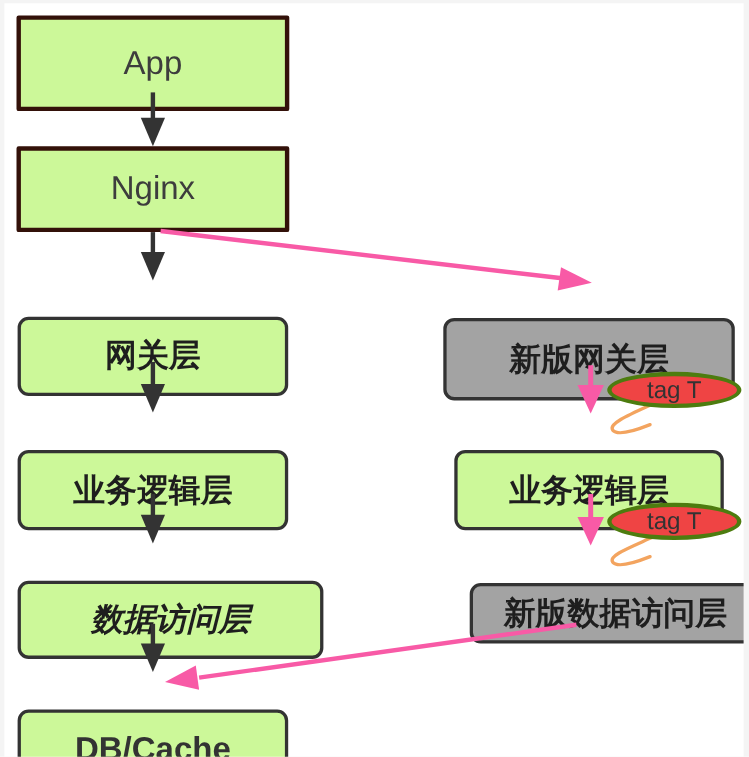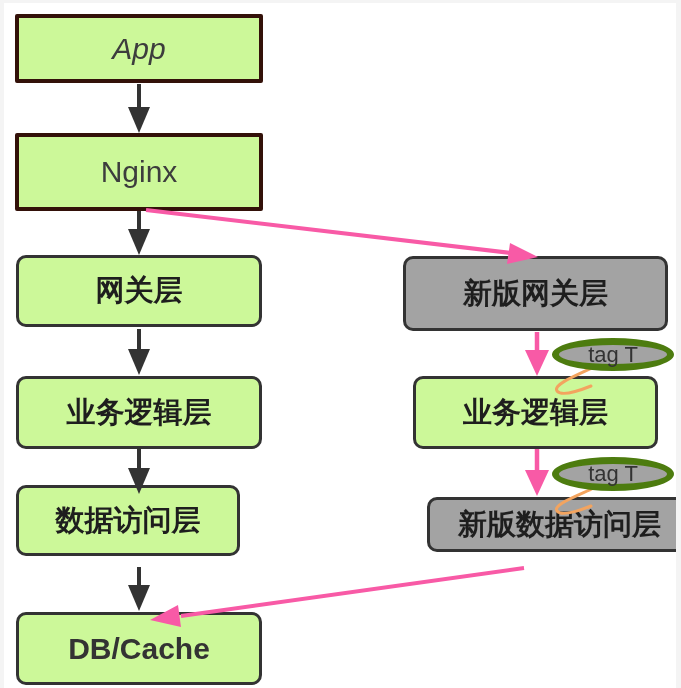--- a/index.html
+++ b/index.html
@@ -21,55 +21,55 @@
     position:absolute;box-sizing:border-box;
     display:flex;align-items:center;justify-content:center;
     z-index:2;text-align:center;
   }
   .sq{
     border:4px solid #331109;background:#ccf899;
     font-size:30px;color:#3d3d3d;border-radius:2px;
   }
   .rd{
     border:3.5px solid #333333;border-radius:10px;background:#ccf899;
-    font-weight:bold;font-size:29px;color:#1e1e1e;
+    font-weight:bold;font-size:29px;color:#1e1e1e;margin-top:33px;
   }
   .semibold{font-weight:600;font-size:30px;color:#333333;}
   .orange{background:#a3a3a3;}
 
   .callout{
     position:absolute;box-sizing:border-box;
-    border:7px solid #4d7c0f;border-radius:50%;background:#a3a3a3;
+    border:4px solid #4d7c0f;border-radius:50%;background:#ef4444;
     display:flex;align-items:center;justify-content:center;
     font-size:22px;color:#333333;z-index:6;
   }
   svg.overlay{position:absolute;left:0;top:0;z-index:5;pointer-events:none;}
 </style>
 </head>
 <body>
 
 <div class="canvas">
 
-  <div class="box sq" style="left:15px;top:14px;width:248px;height:69px;font-style:italic;">
+  <div class="box sq" style="left:15px;top:14px;width:248px;height:87px;">
     <span>App</span>
   </div>
 
   <div class="box sq" style="left:15px;top:133px;width:248px;height:78px;text-align:right;">
     <span>Nginx</span>
   </div>
 
   <div class="box rd" style="left:16px;top:255px;width:246px;height:72px;">
     <span>网关层</span>
   </div>
 
   <div class="box rd" style="left:16px;top:376px;width:246px;height:73px;">
     <span>业务逻辑层</span>
   </div>
 
-  <div class="box rd" style="left:16px;top:485px;width:224px;height:71px;">
+  <div class="box rd" style="left:16px;top:495px;width:278px;height:71px;font-style:italic;">
     <span>数据访问层</span>
   </div>
 
   <div class="box rd semibold" style="left:16px;top:612px;width:246px;height:73px;text-align:right;">
     <span>DB/Cache</span>
   </div>
 
   <div class="box rd orange" style="left:403px;top:256px;width:265px;height:75px;">
     <span>新版网关层</span>
   </div>

